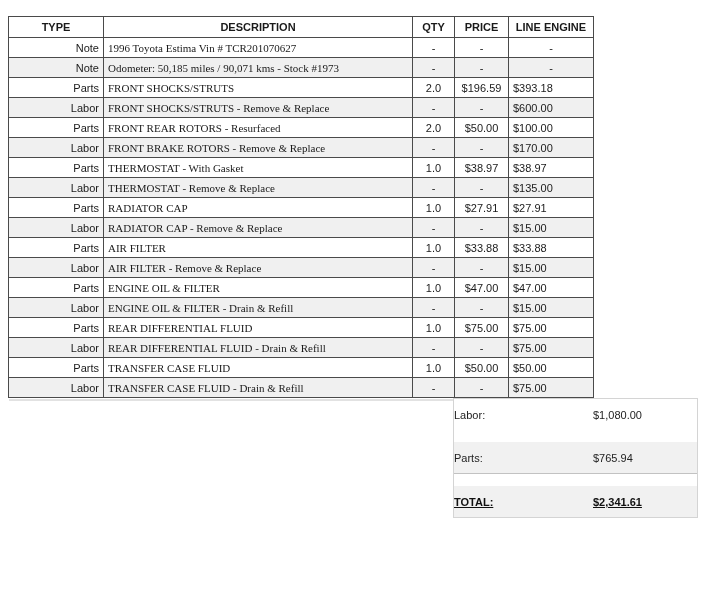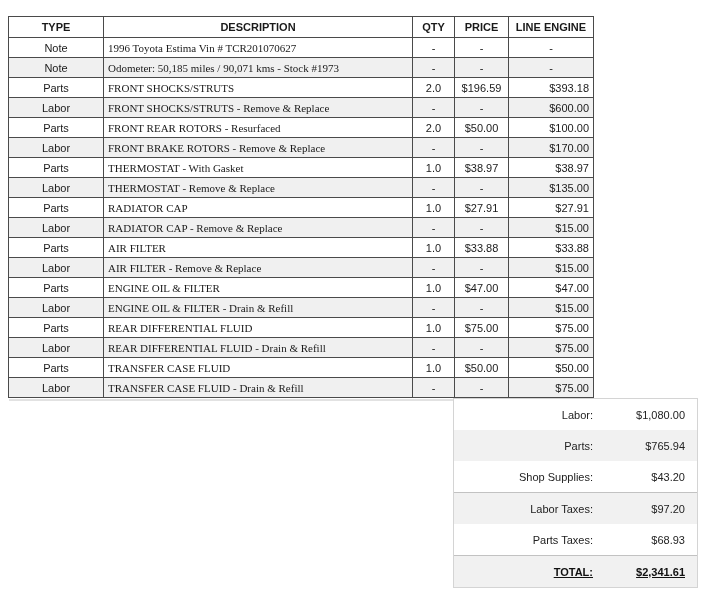--- a/index.html
+++ b/index.html
@@ -18,47 +18,47 @@
     border:1px solid #4a4a4a;
     font-size:11px; line-height:12px;
     padding:0 4px; overflow:hidden; white-space:nowrap;
   }
   table.invoice th {
     height:20px; font-weight:bold; text-align:center; background:#ffffff;
   }
   table.invoice td { height:19px; }
   tbody tr:nth-child(even) { background:#f0f0f0; }
   tbody tr:nth-child(odd)  { background:#ffffff; }
-  td.col-type  { text-align:center;  padding-left:7px; }
+  td.col-type  { text-align:right;  padding-left:7px; }
   td.col-desc  { text-align:left;  padding-left:7px;font-family:Liberation Serif, serif; }
   td.col-qty   { text-align:center; }
   td.col-price { text-align:center; }
-  td.col-total { text-align:right; padding-right:8px; }
+  td.col-total { text-align:left; padding-right:8px; }
   td.col-total.dash { text-align:center; padding-right:4px; }
 
   
   .table-bottom-edge {
     position:absolute; left:9px; top:399px; width:584px; height:2px;
     background:#e2e2e2;
   }
 
   
   .summary {
     position:absolute; left:453px; top:398px; width:245px;
     border:1px solid #d4d4d4; background:#ffffff; box-sizing:border-box;
   }
   .summary-group + .summary-group { border-top:1px solid #c2c2c2; }
   .summary-row {
     display:flex; align-items:center; height:31px;
     font-size:11px; color:#222222;
   }
-  .summary-row.alt { background:#f1f1f1; }
+  .summary-row.alt { background:#f1f1f1;margin-top:12px; }
   .summary-row.total { font-weight:bold; color:#111111;text-decoration:underline; }
-  .summary-label { flex:1; text-align:right; }
-  .summary-value { width:92px; text-align:right; padding-right:12px; }
+  .summary-label { flex:1; }
+  .summary-value { width:92px; text-align:left; padding-right:12px; }
 </style>
 </head>
 <body>
 
 <div class="page">
 
   <table class="invoice">
     <colgroup>
       <col style="width:95px">
       <col style="width:309px">
@@ -210,34 +210,20 @@
   <div class="summary" id="summary-panel">
       <div class="summary-group">
         <div class="summary-row">
           <div class="summary-label">Labor:</div>
           <div class="summary-value">$1,080.00</div>
         </div>
         <div class="summary-row alt">
           <div class="summary-label">Parts:</div>
           <div class="summary-value">$765.94</div>
         </div>
-        <div class="summary-row">
-          <div class="summary-label">Shop Supplies:</div>
-          <div class="summary-value">$43.20</div>
-        </div>
-      </div>
-      <div class="summary-group">
-        <div class="summary-row alt">
-          <div class="summary-label">Labor Taxes:</div>
-          <div class="summary-value">$97.20</div>
-        </div>
-        <div class="summary-row">
-          <div class="summary-label">Parts Taxes:</div>
-          <div class="summary-value">$68.93</div>
-        </div>
       </div>
       <div class="summary-group">
         <div class="summary-row alt total">
           <div class="summary-label">TOTAL:</div>
           <div class="summary-value">$2,341.61</div>
         </div>
       </div>
     </div>
 
 </div>

